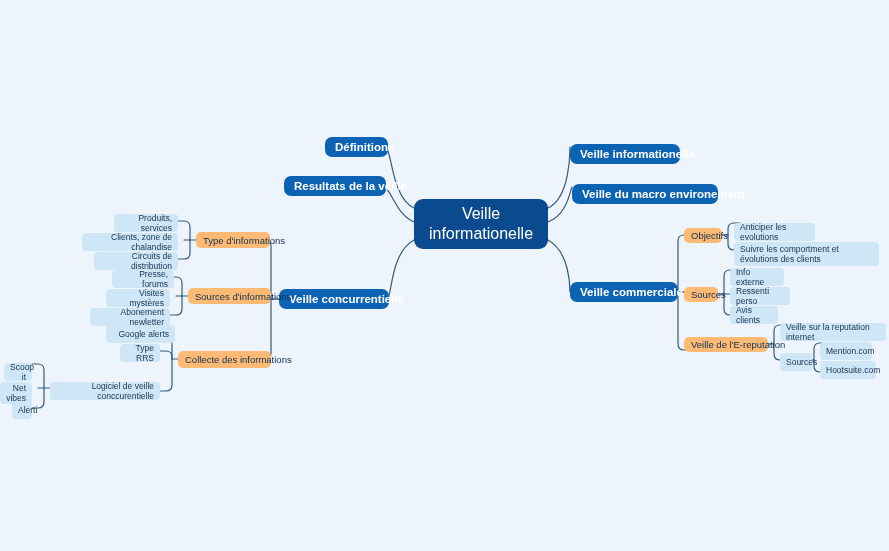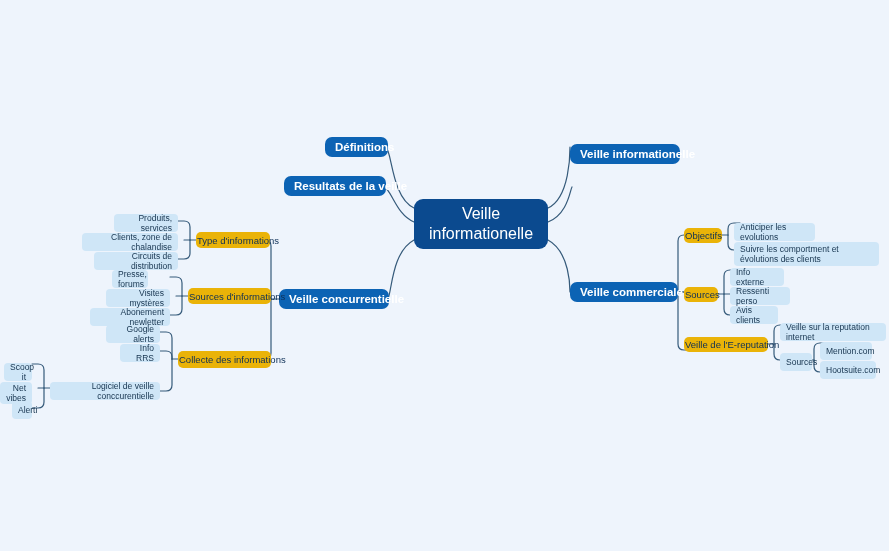--- a/index.html
+++ b/index.html
@@ -25,24 +25,24 @@
   }
   
   .lvl1{
     background:#0c63b4;color:#ffffff;border-radius:7px;
     font-size:11.5px;line-height:13px;font-weight:bold;
     text-align:center;justify-content:center;
     padding:6px 10px;white-space:nowrap;
   }
   
   .lvl2{
-    background:#eab308;color:#0d2f56;border-radius:5px;
+    background:#fdba74;color:#0d2f56;border-radius:5px;
     font-size:9.5px;line-height:11px;
     text-align:center;justify-content:center;
-    padding:4px 1px;white-space:nowrap;
+    padding:4px 7px;white-space:nowrap;
   }
   
   .leaf{
     background:#cfe6f7;color:#16344f;border-radius:4px;
     font-size:8.5px;line-height:10.5px;
     padding:9px 6px;
   }
   .leaf.right{text-align:left;}
   .leaf.left{text-align:right;justify-content:flex-end;}
   .leaf.wrap{white-space:normal;align-items:center;}
@@ -144,55 +144,58 @@
   <div class="node leaf left" style="left:114px;top:214px;width:64px;height:13px;">
     <span>Produits, services</span>
   </div>
   <div class="node leaf left" style="left:82px;top:233px;width:96px;height:13px;">
     <span>Clients, zone de chalandise</span>
   </div>
   <div class="node leaf left" style="left:94px;top:252px;width:84px;height:13px;">
     <span>Circuits de distribution</span>
   </div>
 
-  <div class="node leaf left" style="left:112px;top:270px;width:36px;height:13px;">
+  <div class="node leaf left" style="left:112px;top:270px;width:62px;height:13px;">
     <span>Presse, forums</span>
   </div>
   <div class="node leaf left" style="left:106px;top:289px;width:64px;height:13px;">
     <span>Visites mystères</span>
   </div>
   <div class="node leaf left" style="left:90px;top:308px;width:80px;height:13px;">
     <span>Abonement newletter</span>
   </div>
 
-  <div class="node leaf left" style="left:106px;top:325px;width:54px;height:13px;align-items:center;">
+  <div class="node leaf left" style="left:106px;top:325px;width:69px;height:13px;align-items:center;">
     <span>Google alerts</span>
   </div>
   <div class="node leaf left" style="left:120px;top:344px;width:40px;height:13px;">
-    <span>Info RRS</span>
+    <span>Type RRS</span>
   </div>
 
   <div class="node leaf left" style="left:50px;top:382px;width:110px;height:13px;">
     <span>Logiciel de veille conccurentielle</span>
   </div>
 
   <div class="node leaf left" style="left:4px;top:363px;width:28px;height:13px;">
     <span>Scoop it</span>
   </div>
   <div class="node leaf left" style="left:0px;top:382px;width:32px;height:22px;">
     <span>Net vibes</span>
   </div>
   <div class="node leaf left" style="left:12px;top:401px;width:20px;height:13px;">
     <span>Alerti</span>
   </div>
 
   <div class="node lvl1" style="left:570px;top:144px;width:110px;height:20px;">
     <span>Veille informationelle</span>
   </div>
 
+  <div class="node lvl1" style="left:572px;top:184px;width:146px;height:20px;">
+    <span>Veille du macro environement</span>
+  </div>
 
   <div class="node lvl1" style="left:570px;top:282px;width:108px;height:20px;">
     <span>Veille commerciale</span>
   </div>
 
   <div class="node lvl2" style="left:684px;top:228px;width:38px;height:15px;">
     <span>Objectifs</span>
   </div>
 
   <div class="node lvl2" style="left:684px;top:287px;width:34px;height:15px;">

